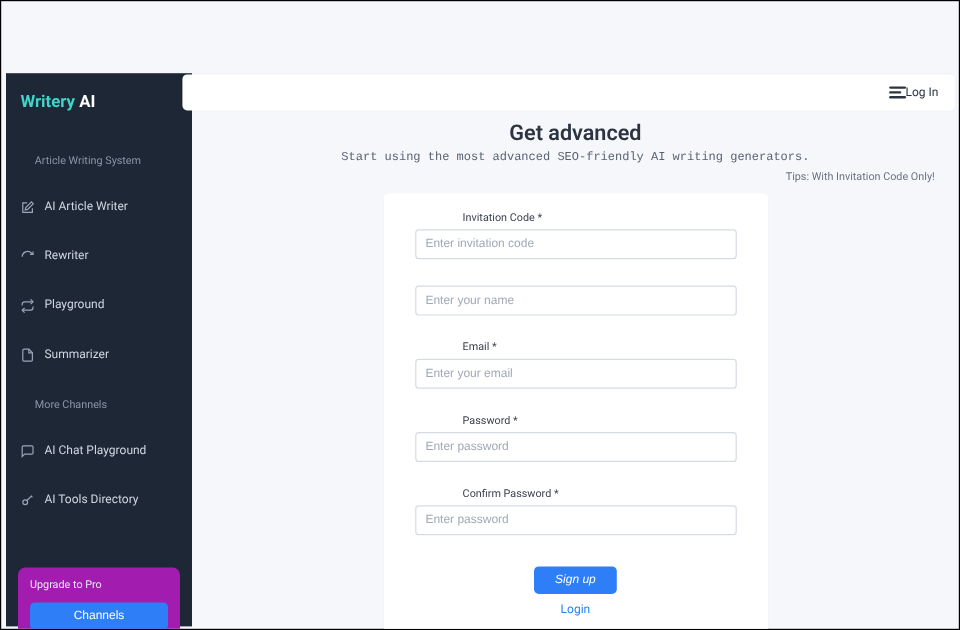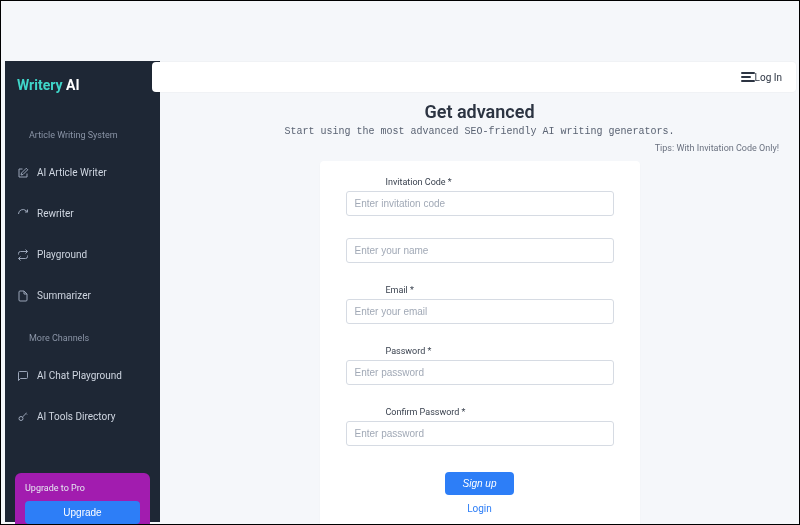--- a/index.html
+++ b/index.html
@@ -250,21 +250,21 @@
             <path d="M18 5l2 2"></path>
           </svg>
       </span>
       <span>AI Tools Directory</span>
     </div>
 
     <div class="spacer"></div>
 
     <div class="upgrade-card">
       <div class="upgrade-title">Upgrade to Pro</div>
-      <button class="upgrade-btn">Upgrade</button>
+      <button class="upgrade-btn">Channels</button>
     </div>
   </aside>
 
   <main class="main">
     <div class="topbar">
       <div class="menu-icon">
         <span></span>
           <span></span>
           <span></span>
       </div>

